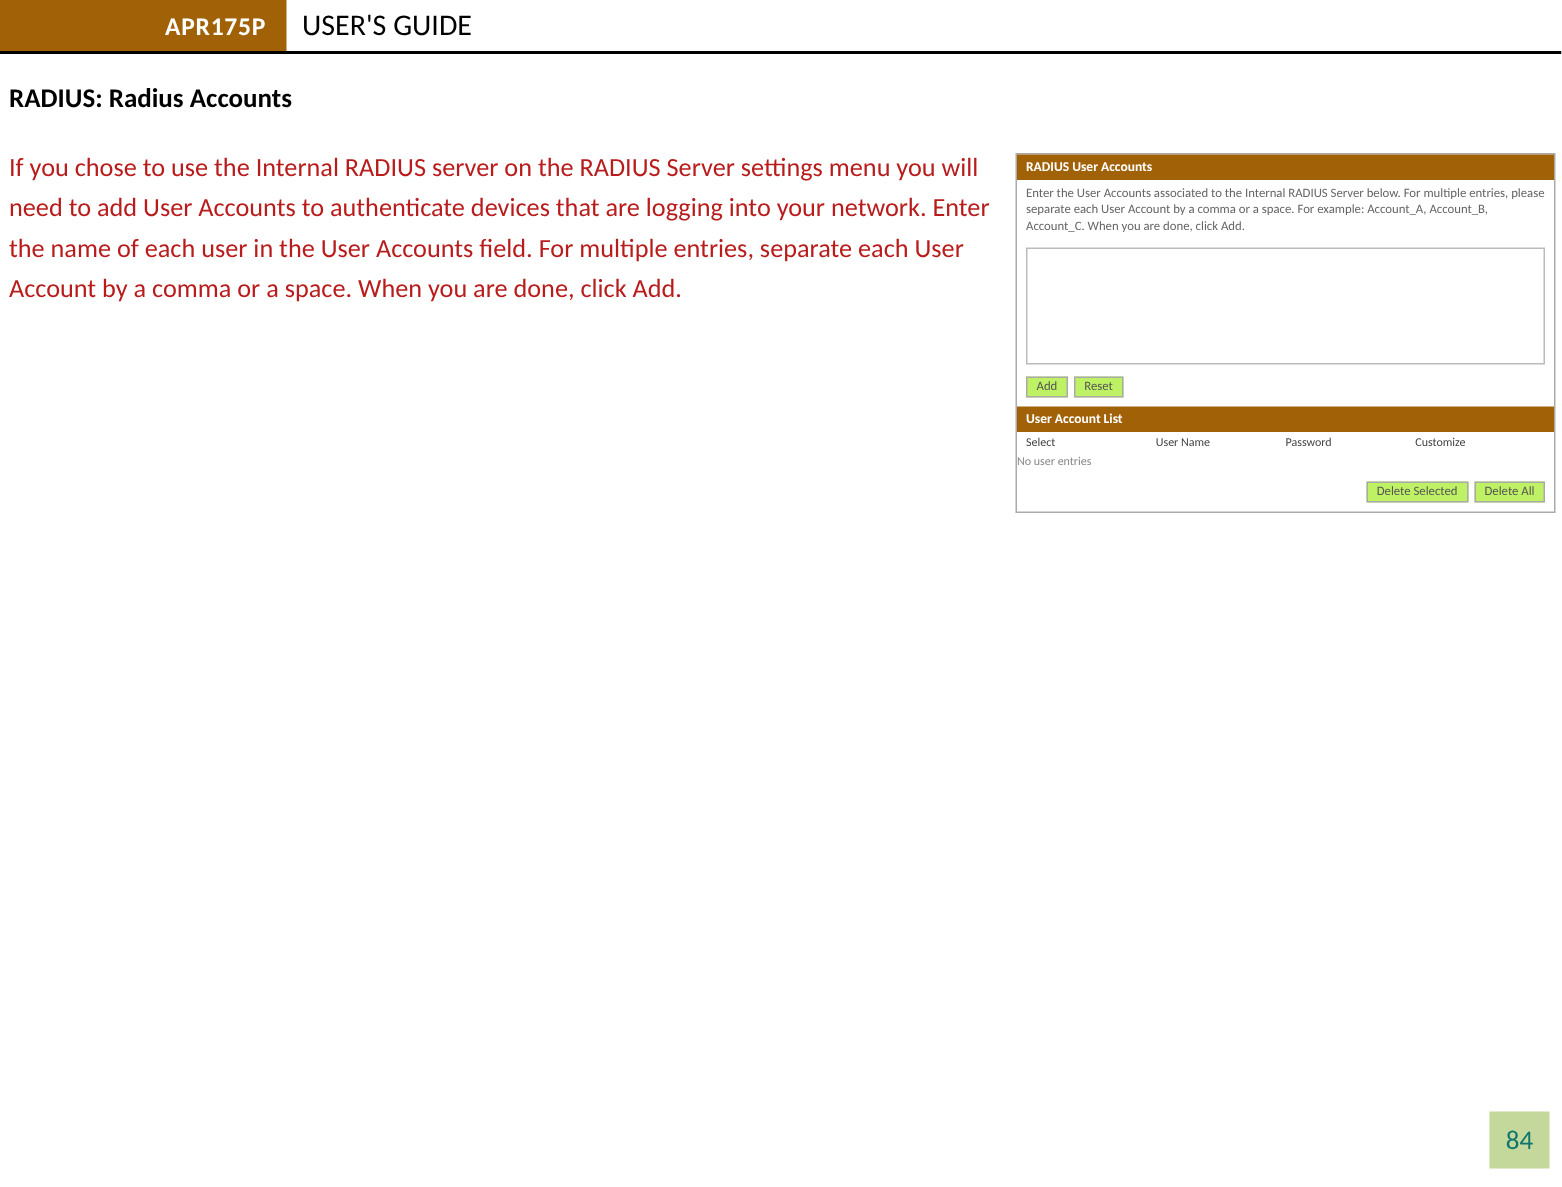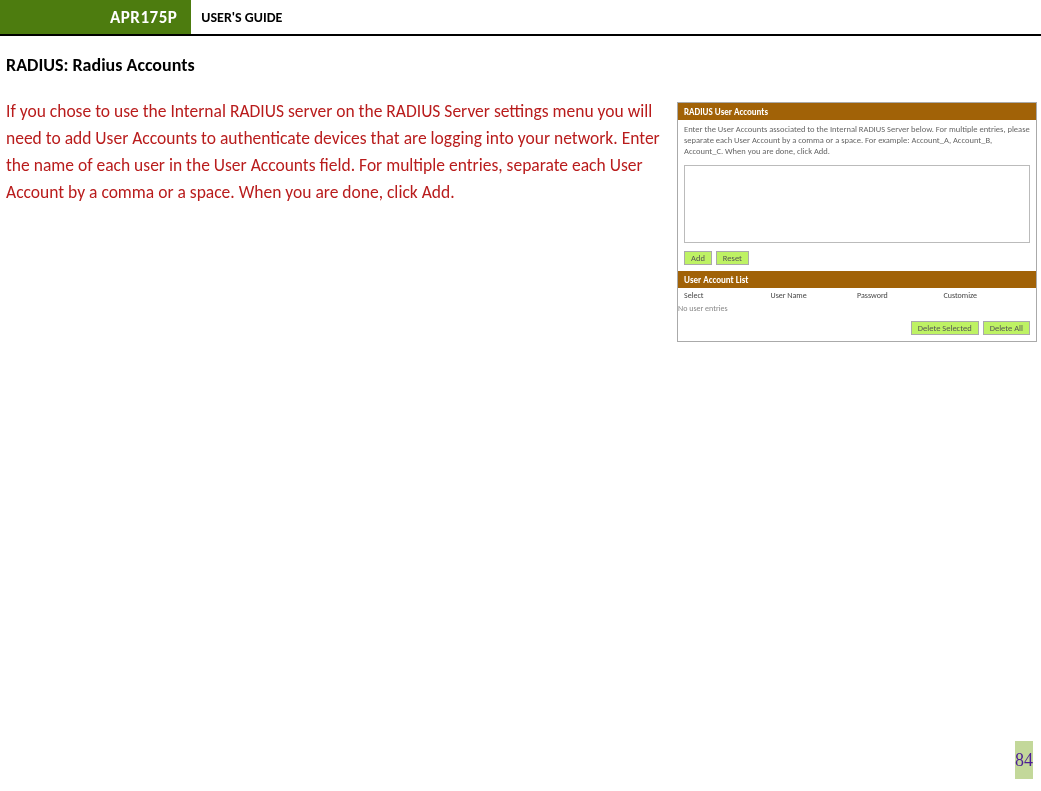--- a/index.html
+++ b/index.html
@@ -12,32 +12,32 @@
     position: relative;
   }
   .header {
     display: flex;
     align-items: stretch;
     border-bottom: 2px solid #000;
     height: 36px;
     margin-bottom: 18px;
   }
   .header-badge {
-    background: #4d7c0f;
+    background: #a16207;
     color: #fff;
     font-weight: bold;
     font-size: 17px;
     padding: 0 14px 0 110px;
     display: flex;
     align-items: center;
     letter-spacing: 0.5px;
   }
   .header-title {
-    font-weight: bold;
-    font-size: 14px;
+    font-weight: normal;
+    font-size: 20px;
     padding-left: 10px;
     display: flex;
     align-items: center;
   }
   .content {
     padding: 0 6px 0 6px;
   }
   .section-title {
     font-weight: bold;
     font-size: 18px;
@@ -116,29 +116,28 @@
   .fig-footer {
     padding: 2px 6px 6px 6px;
     display: flex;
     justify-content: flex-end;
     gap: 4px;
   }
   .page-number {
     position: absolute;
     right: 8px;
     bottom: 12px;
-    width: 18px;
+    width: 40px;
     height: 38px;
     background: #c3d89a;
-    color: #4c1d95;
+    color: #0f766e;
     font-size: 18px;
     display: flex;
     align-items: center;
     justify-content: center;
-    font-family: Liberation Serif, serif;
   }
 </style>
 </head>
 <body>
 
 <div class="header">
   <div class="header-badge">APR175P</div>
   <div class="header-title">USER'S GUIDE</div>
 </div>
 

